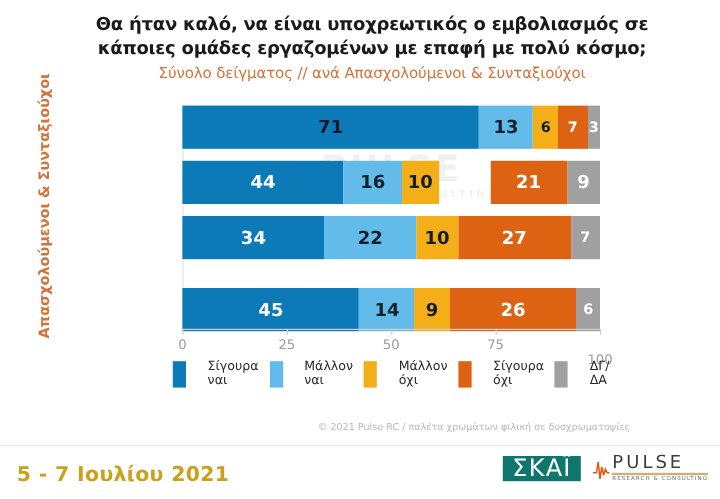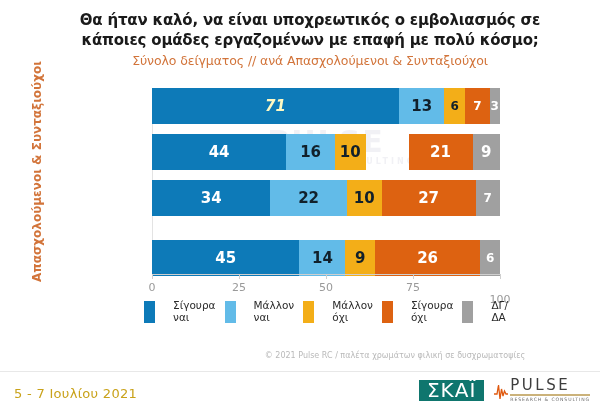--- a/index.html
+++ b/index.html
@@ -67,21 +67,21 @@
   
   #credit {
     position: absolute; left: 200px; top: 351px; width: 390px;
     text-align: center; font-size: 8px; color: #b9b9b9;
   }
 
   
   #footer-rule { position: absolute; left: 0; top: 371px; width: 600px; height: 1px; background: #e8e8e8; }
   #footer-date {
     position: absolute; left: 14px; top: 386px;
-    font-size: 13px; font-weight: normal; color: #c9a21a; letter-spacing: 0.3px;
+    font-size: 17px; font-weight: bold; color: #c9a21a; letter-spacing: 0.3px;
   }
   #logos { position: absolute; right: 10px; top: 378px; display: flex; align-items: center; gap: 10px; }
   .skai-logo {
     background: #0f766e; color: #ffffff; font-size: 20px; font-weight: normal;
     padding: 3px 8px 4px 8px; letter-spacing: 1px; line-height: 14px;
   }
   .pulse-logo { display: flex; align-items: center; gap: 2px; }
   .pulse-wave { width: 14px; height: 22px; }
   .pulse-text { display: flex; flex-direction: column; }
   .pulse-name {
@@ -106,21 +106,21 @@
   <div id="y-axis-title">Απασχολούμενοι &amp; Συνταξιούχοι</div>
 
   <div class="axis-vert"></div>
 
   <div id="plot-area">
     <div id="watermark">
       <span>PULSE</span>
       <span class="wm-sub">RESEARCH &amp; CONSULTING</span>
     </div>
   <div class="bar-row" style="top: 0px;">
-        <div class="seg" style="width: 247.08px; background: rgb(13, 122, 184); color: #fef9c3; font-style: italic;">71</div>
+        <div class="seg" style="width: 247.08px; background: rgb(13, 122, 184); color: #0f172a;">71</div>
         <div class="seg" style="width: 45.24px; background: rgb(98, 187, 232); color: rgb(17, 32, 43);">13</div>
         <div class="seg sm" style="width: 20.88px; background: rgb(243, 174, 24); color: rgb(17, 32, 43);">6</div>
         <div class="seg sm" style="width: 24.36px; background: rgb(221, 98, 17); color: rgb(255, 255, 255);">7</div>
         <div class="seg sm" style="width: 10.44px; background: rgb(160, 160, 160); color: rgb(255, 255, 255);">3</div>
       </div>
       <div class="bar-row" style="top: 46px;">
         <div class="seg" style="width: 153.12px; background: rgb(13, 122, 184); color: rgb(255, 255, 255);">44</div>
         <div class="seg" style="width: 55.68px; background: rgb(98, 187, 232); color: rgb(17, 32, 43);">16</div>
         <div class="seg" style="width: 34.8px; background: rgb(243, 174, 24); color: rgb(17, 32, 43);">10</div>
         <div class="seg" style="width: 73.08px; background: rgb(221, 98, 17); color: rgb(255, 255, 255); margin-left: 43px;">21</div>

